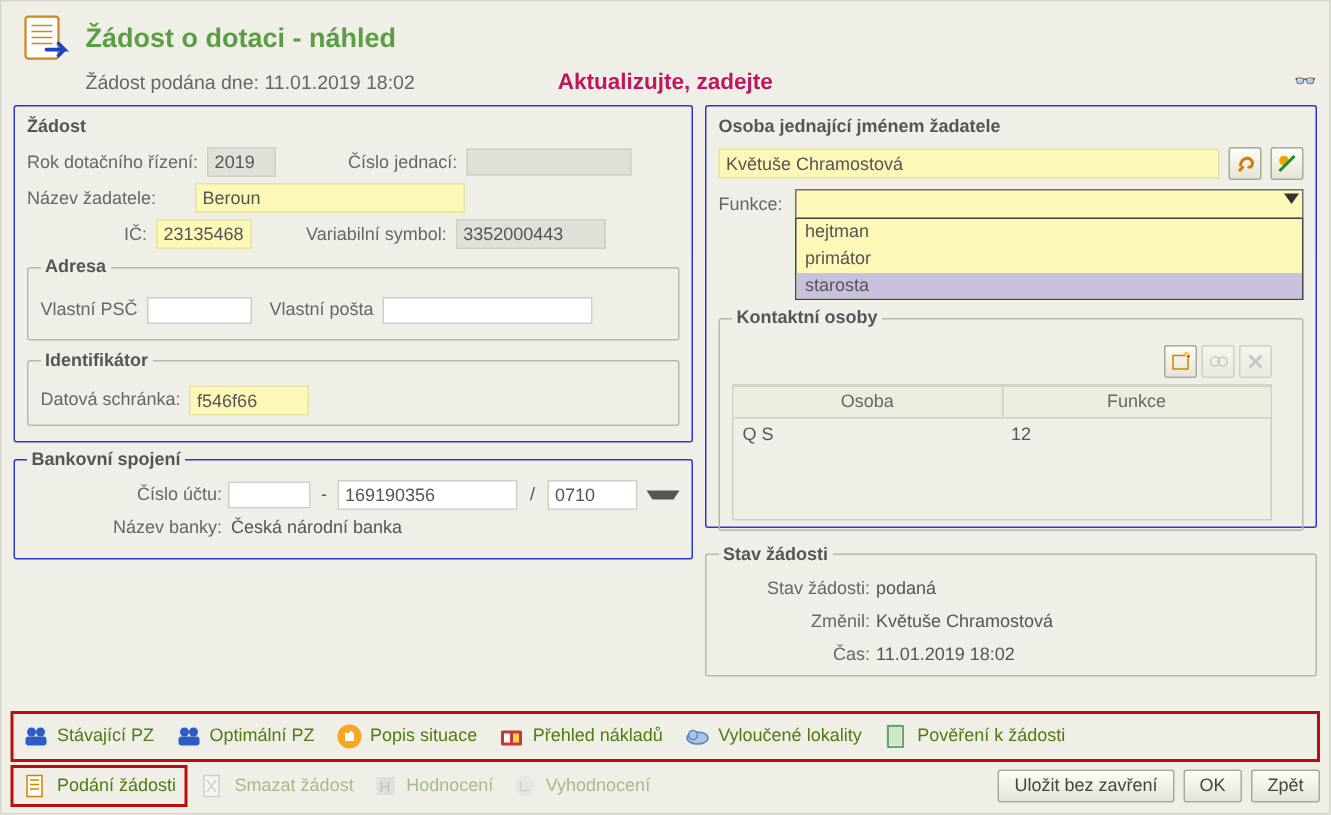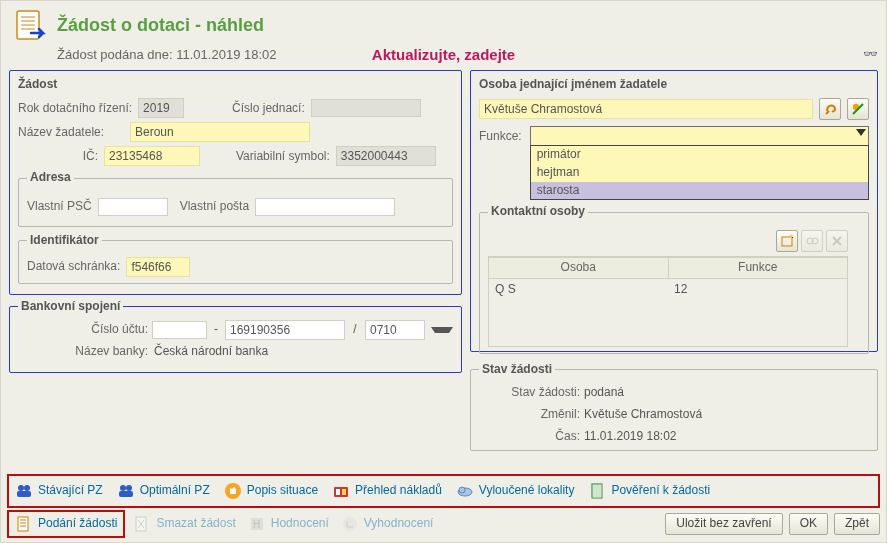--- a/index.html
+++ b/index.html
@@ -77,21 +77,21 @@
 .th:last-child{border-right:none;}
 .table-row{display:flex;}
 .td{flex:1;padding:3px 6px;font-size:12px;}
 .status{display:grid;grid-template-columns:105px 1fr;row-gap:6px;align-items:center;}
 .status .lbl{text-align:right;padding-right:4px;}
 .bank-row{display:grid;grid-template-columns:130px 55px 10px 120px 12px 60px 24px;align-items:center;column-gap:4px;margin-bottom:4px;}
 .bank-row .sep{text-align:center;}
 .caret{border-left:4px solid transparent;border-right:4px solid transparent;border-top:6px solid #555;margin-left:2px;}
 .toolbar{position:absolute;left:6px;right:6px;bottom:34px;height:34px;
   border:2px solid var(--border-red);display:flex;align-items:center;padding:0 6px;gap:14px;}
-.tool{display:flex;align-items:center;gap:5px;cursor:pointer;font-size:12px;color:#0369a1;}
+.tool{display:flex;align-items:center;gap:5px;cursor:pointer;font-size:12px;color:#4d7c0f;}
 .tool-icon{width:18px;height:18px;display:flex;align-items:center;justify-content:center;}
 .btnbar{position:absolute;left:6px;right:6px;bottom:4px;height:28px;display:flex;align-items:center;}
 .btnbar-left{border:2px solid var(--border-red);height:28px;display:flex;align-items:center;padding:0 6px;}
 .btnbar-mid{display:flex;gap:12px;align-items:center;margin-left:8px;}
 .tool.dis{opacity:.45;}
 .btnbar-right{margin-left:auto;display:flex;gap:6px;}
 .btn{height:22px;padding:0 10px;border:1px solid #a9a99a;background:linear-gradient(#fdfdf7,#e4e4d6);
   border-radius:2px;font-size:12px;color:#444;cursor:pointer;display:flex;align-items:center;}
 .name-row{display:flex;align-items:center;gap:6px;margin-bottom:6px;}
 .name-row .field{flex:1;}
@@ -132,40 +132,40 @@
         <span class="field gray" style="width:46px">2019</span>
         <span class="lbl" style="margin-left:42px">Číslo jednací:</span>
         <span class="field gray" style="width:110px"></span>
       </div>
       <div class="row">
         <span class="lbl" style="width:106px;text-align:left">Název žadatele:</span>
         <span class="field" style="width:180px">Beroun</span>
       </div>
       <div class="row">
         <span class="lbl lbl-right" style="width:80px">IČ:</span>
-        <span class="field" style="width:96px">23135468</span>
+        <span class="field" style="width:64px">23135468</span>
         <span class="lbl" style="margin-left:30px">Variabilní symbol:</span>
         <span class="field gray" style="width:100px">3352000443</span>
       </div>
 
       <fieldset style="margin-top:4px;">
         <legend>Adresa</legend>
         <div class="row" style="margin-top:4px;">
           <span class="lbl">Vlastní PSČ</span>
           <span class="field white" style="width:70px"></span>
           <span class="lbl" style="margin-left:6px">Vlastní pošta</span>
           <span class="field white" style="width:140px"></span>
         </div>
       </fieldset>
 
       <fieldset style="margin-top:6px;">
         <legend>Identifikátor</legend>
         <div class="row" style="margin-bottom:0;">
           <span class="lbl">Datová schránka:</span>
-          <span class="field" style="width:64px">f546f66</span>
+          <span class="field" style="width:80px">f546f66</span>
         </div>
       </fieldset>
     </div>
 
     <fieldset class="box" style="border:1px solid var(--border-blue);">
       <legend>Bankovní spojení</legend>
       <div class="bank-row">
         <span class="lbl lbl-right">Číslo účtu:</span>
         <span class="field white"></span>
         <span class="sep">-</span>
@@ -199,22 +199,22 @@
             </svg>
         </div>
       </div>
       <div class="dropdown">
         <span class="lbl">Funkce:</span>
         <div class="dd-field">
           <div class="dd-display">
             <div class="dd-arrow"></div>
           </div>
           <div class="dd-list">
+            <div class="dd-item">hejtman</div>
             <div class="dd-item">primátor</div>
-            <div class="dd-item">hejtman</div>
             <div class="dd-item sel">starosta</div>
           </div>
         </div>
       </div>
 
       <div style="height:56px"></div>
 
       <fieldset style="border:1px solid #b8b8a8;">
         <legend>Kontaktní osoby</legend>
         <div class="contacts-btns">

